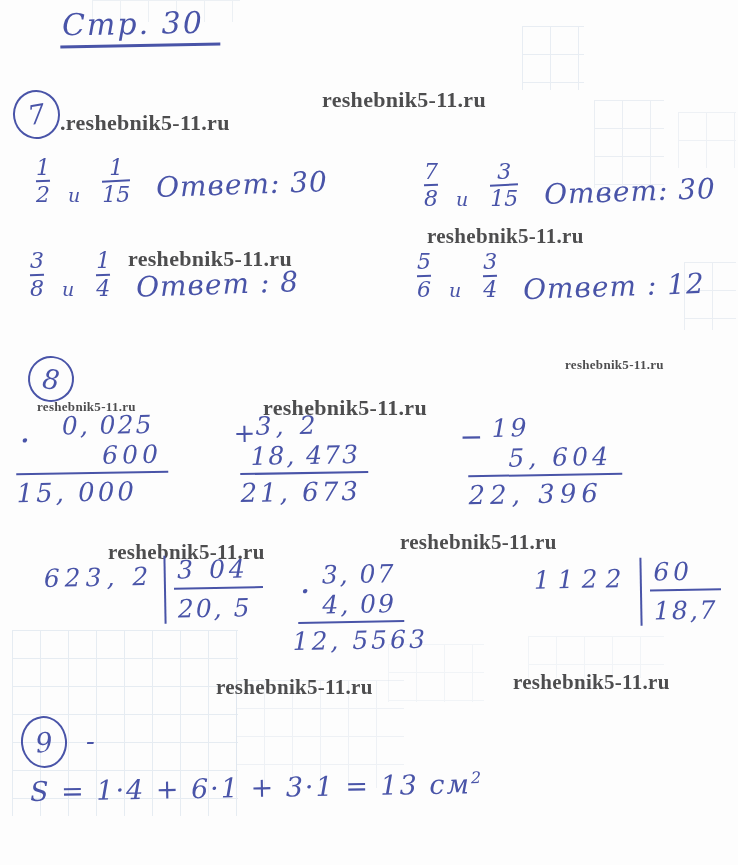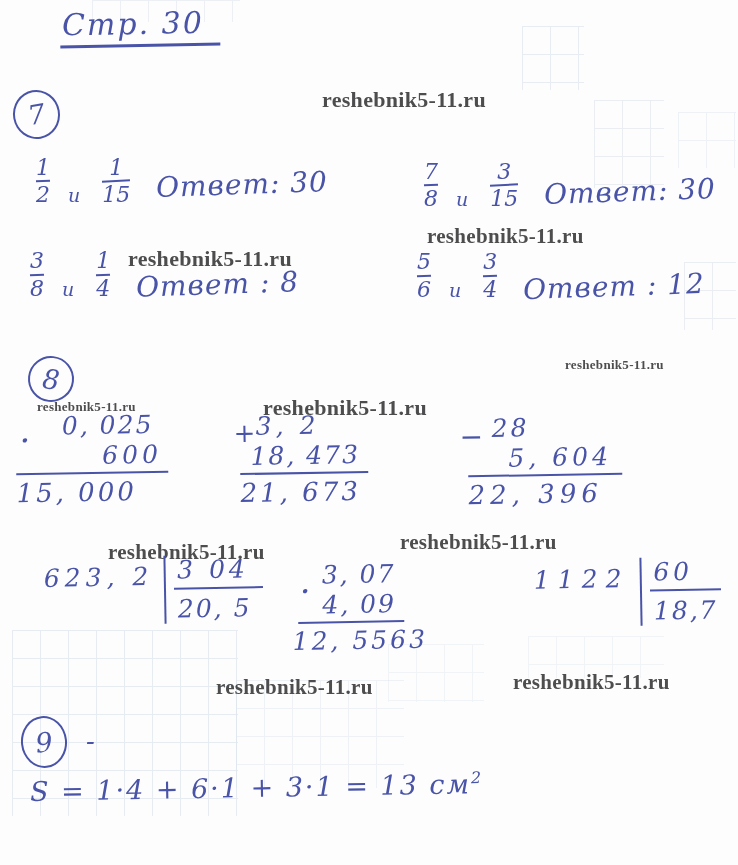--- a/index.html
+++ b/index.html
@@ -66,20 +66,21 @@
   <div class="grid" style="left:678px;top:112px;width:58px;height:56px;opacity:.4;"></div>
   <div class="grid" style="left:684px;top:262px;width:52px;height:68px;opacity:.5;"></div>
   <div class="grid" style="left:12px;top:630px;width:226px;height:186px;opacity:.6;"></div>
   <div class="grid" style="left:236px;top:680px;width:168px;height:108px;opacity:.4;"></div>
   <div class="grid" style="left:388px;top:644px;width:96px;height:58px;opacity:.3;"></div>
   <div class="grid" style="left:528px;top:636px;width:136px;height:42px;opacity:.3;"></div>
 
   <div class="title hw">Стр. 30</div>
 
   <span class="wm lg" style="left:322px;top:87px;">reshebnik5-11.ru</span>
+  <span class="wm lg" style="left:60px;top:110px;">.reshebnik5-11.ru</span>
   <span class="wm lg" style="left:427px;top:224px;font-size:21px;">reshebnik5-11.ru</span>
   <span class="wm lg" style="left:128px;top:246px;">reshebnik5-11.ru</span>
   <span class="wm sm" style="left:565px;top:357px;">reshebnik5-11.ru</span>
   <span class="wm sm" style="left:37px;top:399px;">reshebnik5-11.ru</span>
   <span class="wm lg" style="left:263px;top:395px;">reshebnik5-11.ru</span>
   <span class="wm lg" style="left:108px;top:540px;font-size:21px;">reshebnik5-11.ru</span>
   <span class="wm lg" style="left:400px;top:530px;font-size:21px;">reshebnik5-11.ru</span>
   <span class="wm lg" style="left:216px;top:675px;font-size:21px;">reshebnik5-11.ru</span>
   <span class="wm lg" style="left:513px;top:670px;font-size:21px;">reshebnik5-11.ru</span>
 
@@ -167,21 +168,21 @@
       <span class="row" style="margin-right:48px;letter-spacing:4px;">3, 2</span>
       <span class="row" style="margin-right:8px;">18, 473</span>
     </div>
     <div class="rule"></div>
     <span class="result" style="font-size:26px;">21, 673</span>
   </div>
 
   <div class="colop hw" style="left:468px;top:413px;width:154px;">
     <span class="op" style="left:-8px;top:6px;font-size:28px;">−</span>
     <div class="rows">
-      <span class="row" style="margin-right:92px;letter-spacing:3px;">28</span>
+      <span class="row" style="margin-right:92px;letter-spacing:3px;">19</span>
       <span class="row" style="margin-right:10px;letter-spacing:4px;">5, 604</span>
     </div>
     <div class="rule"></div>
     <span class="result" style="font-size:26px;letter-spacing:5px;">22, 396</span>
   </div>
 
   <div class="divop hw" style="left:44px;top:556px;">
     <span class="dividend">623, 2</span>
     <div class="dright" style="min-height:64px;">
       <div class="divisor">3 04</div>

